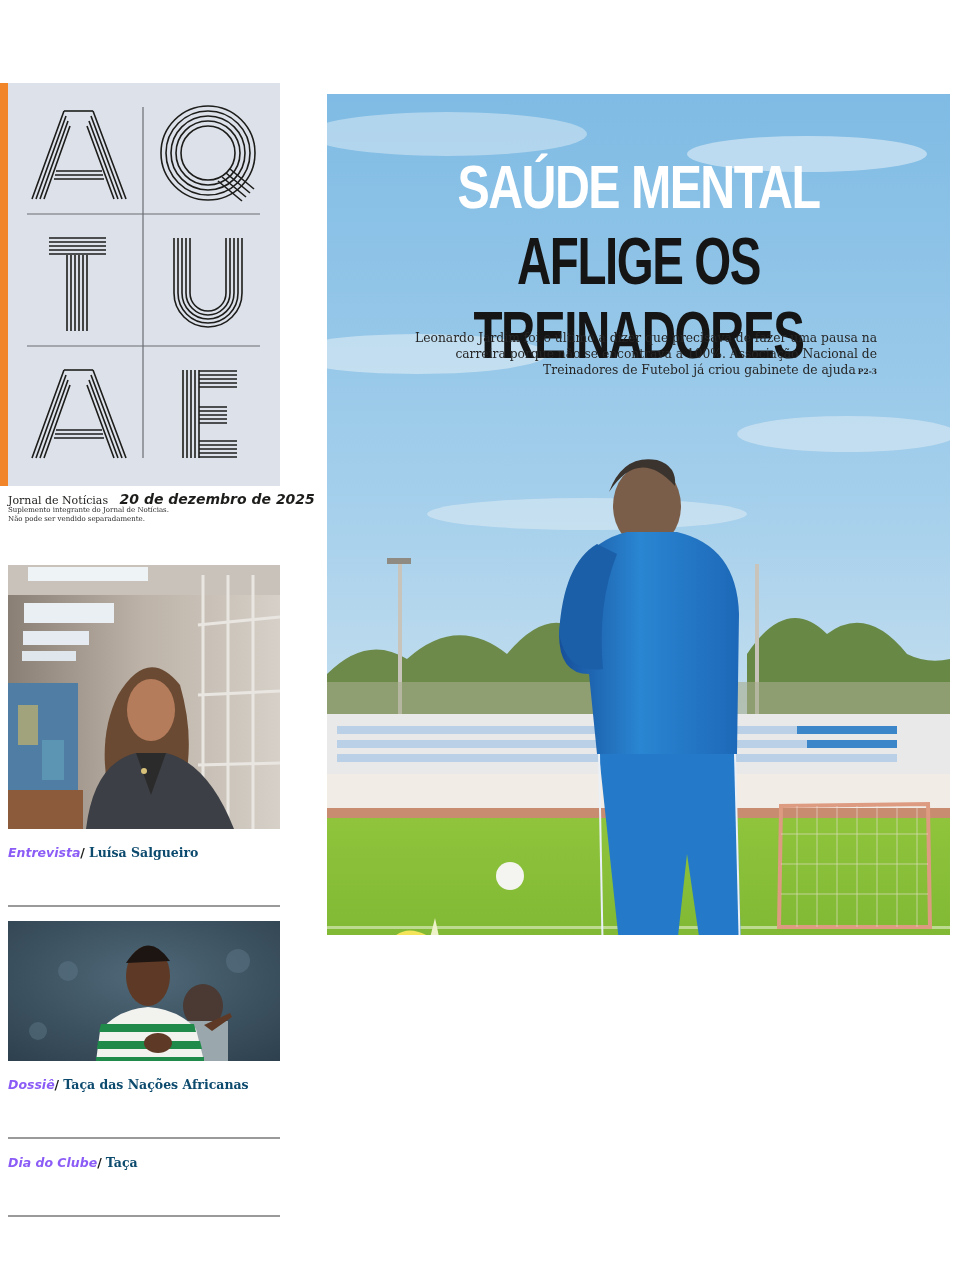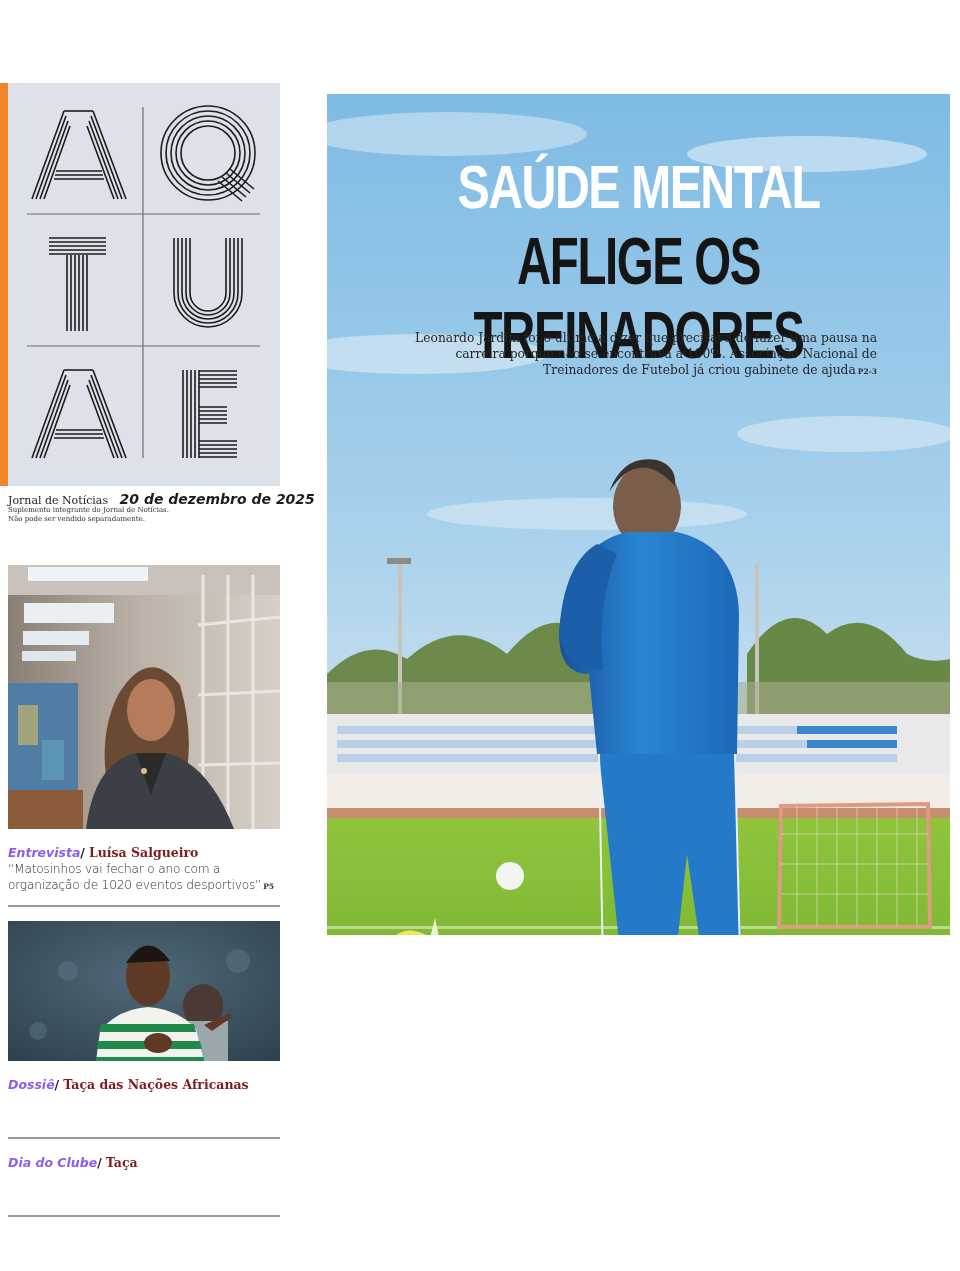--- a/index.html
+++ b/index.html
@@ -34,21 +34,21 @@
     }
     .thumb svg { display: block; }
     .teaser {
       position: absolute; left: 8px; width: 275px;
     }
     .teaser .kicker {
       font-family: "DejaVu Sans", sans-serif; font-size: 12.5px; line-height: 16px; white-space: nowrap;
     }
     .teaser .kicker .section { color: #8b5cf6; font-style: italic; font-weight: bold; }
     .teaser .kicker .slash { color: #1d1d1b; font-weight: bold; }
-    .teaser .kicker .subject { color: #7f1d1d; font-weight: bold; font-family: "DejaVu Serif", serif; }
+    .teaser .kicker .subject { color: #0c4a6e; font-weight: bold; font-family: "DejaVu Serif", serif; }
     .teaser .summary {
       font-family: "DejaVu Sans", sans-serif; font-size: 12.2px; line-height: 16px; color: #2b2b2b;
       font-weight: 300; letter-spacing: -0.2px;
     }
     .teaser .pageref { font-family: "DejaVu Serif", serif; font-weight: bold; font-size: 7.5px; margin-left: 2px; }
     .rule {
       position: absolute; left: 8px; width: 272px; height: 1.5px; background: #9a9a9a;
     }
 
     
@@ -179,23 +179,20 @@
     <path d="M78 264 Q86 198 128 188 L158 188 Q200 198 226 264 Z" fill="#3c3f45"></path>
     <path d="M128 188 L143 230 L158 188 Z" fill="#2c2b2c"></path>
     <circle cx="136" cy="206" r="3" fill="#d8c27a"></circle>
   </svg>
 </div>
 <div class="teaser" style="top:845px;">
   <div class="kicker">
     <span class="section">Entrevista</span><span class="slash">/</span>
     <span class="subject">Luísa Salgueiro</span>
   </div>
-  <div class="summary">
-    <span>“Matosinhos vai fechar o ano com a organização de 1020 eventos desportivos”</span><span class="pageref">P5</span>
-  </div>
 </div>
 <div class="rule" style="top:905px;"></div>
 
 <div class="thumb" style="top:921px;height:140px;">
   <svg width="272" height="140" viewBox="0 0 272 140">
     <defs>
       <radialGradient id="crowd" cx="0.5" cy="0.4" r="0.8">
         <stop offset="0" stop-color="#4f6878"></stop>
         <stop offset="1" stop-color="#2d3f4c"></stop>
       </radialGradient>

